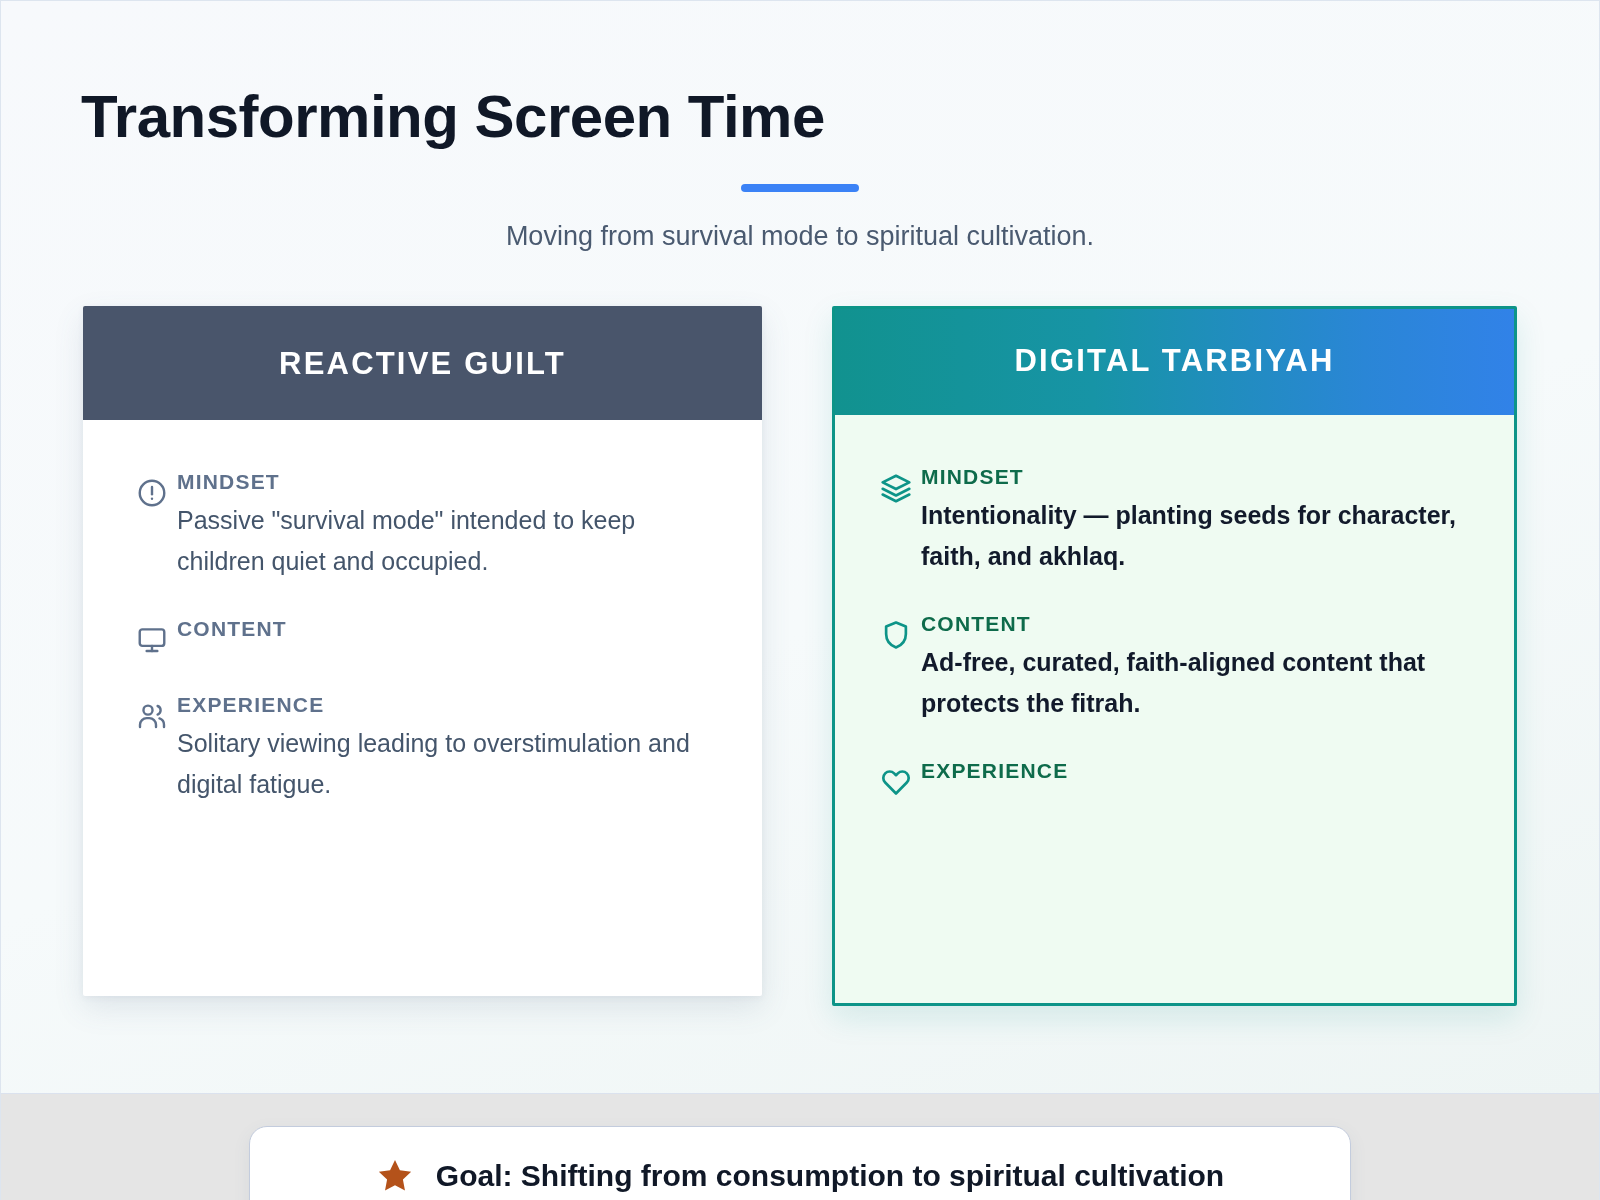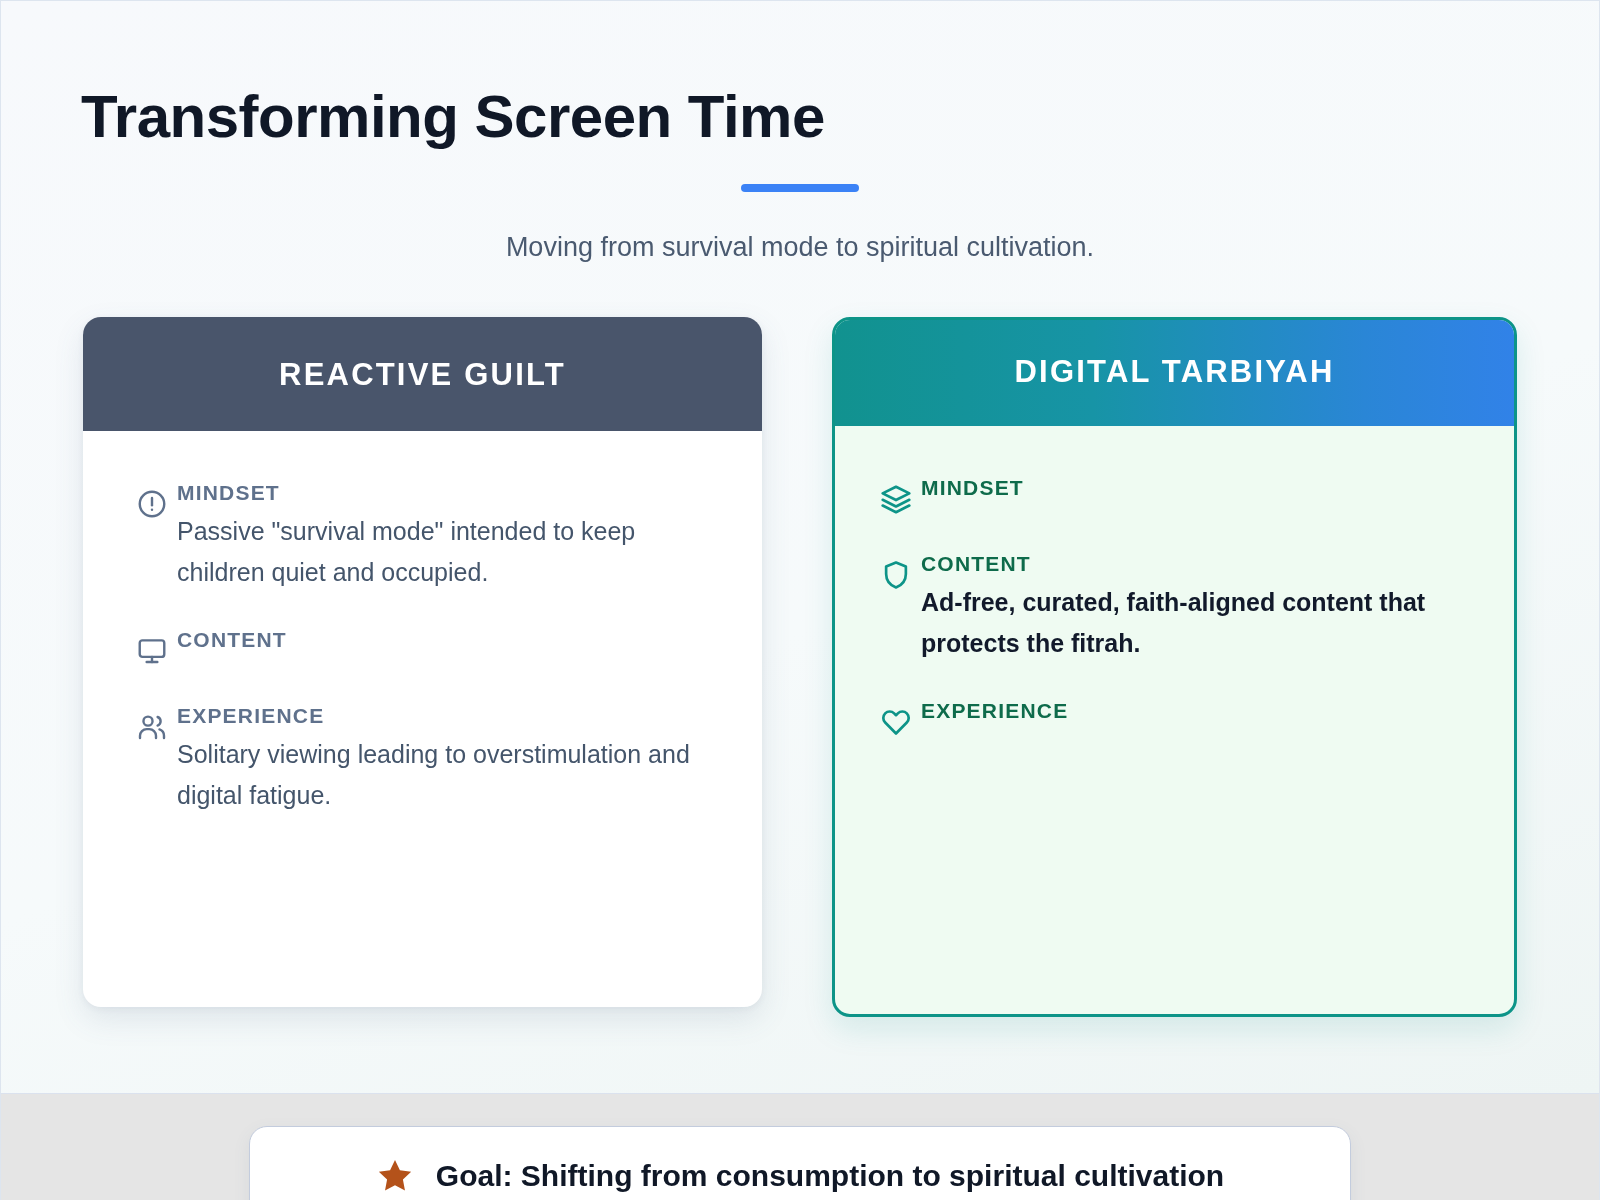--- a/index.html
+++ b/index.html
@@ -42,35 +42,35 @@
     width: 118px;
     height: 8px;
     border-radius: 6px;
     background: #3b82f6;
     margin: 34px auto 0 auto;
   }
   .page-subtitle {
     text-align: center;
     font-size: 27px;
     color: #4a5a70;
-    margin-top: 38px;
+    margin-top: 27px;
     line-height: 1.3;
   }
 
   
   .cards-row {
     display: flex;
     gap: 70px;
     margin-top: 52px;
     align-items: flex-start;
     padding: 0 2px;
   }
   .card {
     flex: 1 1 0;
-    border-radius: 18px;
+    border-radius: 2px;
     overflow: hidden;
     position: relative;
   }
   .card-reactive {
     background: #ffffff;
     box-shadow: 0 12px 30px rgba(80, 100, 130, 0.13), 0 2px 6px rgba(80,100,130,0.07);
     min-height: 690px;
   }
   .card-tarbiyah {
     background: #effbf2;
@@ -233,20 +233,21 @@
           <div class="feature">
             <span class="feature-icon">
               <svg width="32" height="32" viewBox="0 0 24 24" fill="none" stroke="#0d9488" stroke-width="2" stroke-linecap="round" stroke-linejoin="round">
                 <polygon points="12,2.8 22,7.8 12,12.8 2,7.8"></polygon>
                 <polyline points="2,12.6 12,17.6 22,12.6"></polyline>
                 <polyline points="2,16.9 12,21.9 22,16.9"></polyline>
               </svg>
             </span>
             <div class="feature-text">
               <div class="feature-label">MINDSET</div>
+              <div class="feature-desc">Intentionality — planting seeds for character, faith, and akhlaq.</div>
             </div>
           </div>
 
           <div class="feature">
             <span class="feature-icon">
               <svg width="32" height="32" viewBox="0 0 24 24" fill="none" stroke="#0d9488" stroke-width="2" stroke-linecap="round" stroke-linejoin="round">
                 <path d="M12 2.6 4.6 5.6v5.6c0 4.6 3 8.4 7.4 10.2 4.4-1.8 7.4-5.6 7.4-10.2V5.6Z"></path>
               </svg>
             </span>
             <div class="feature-text">

